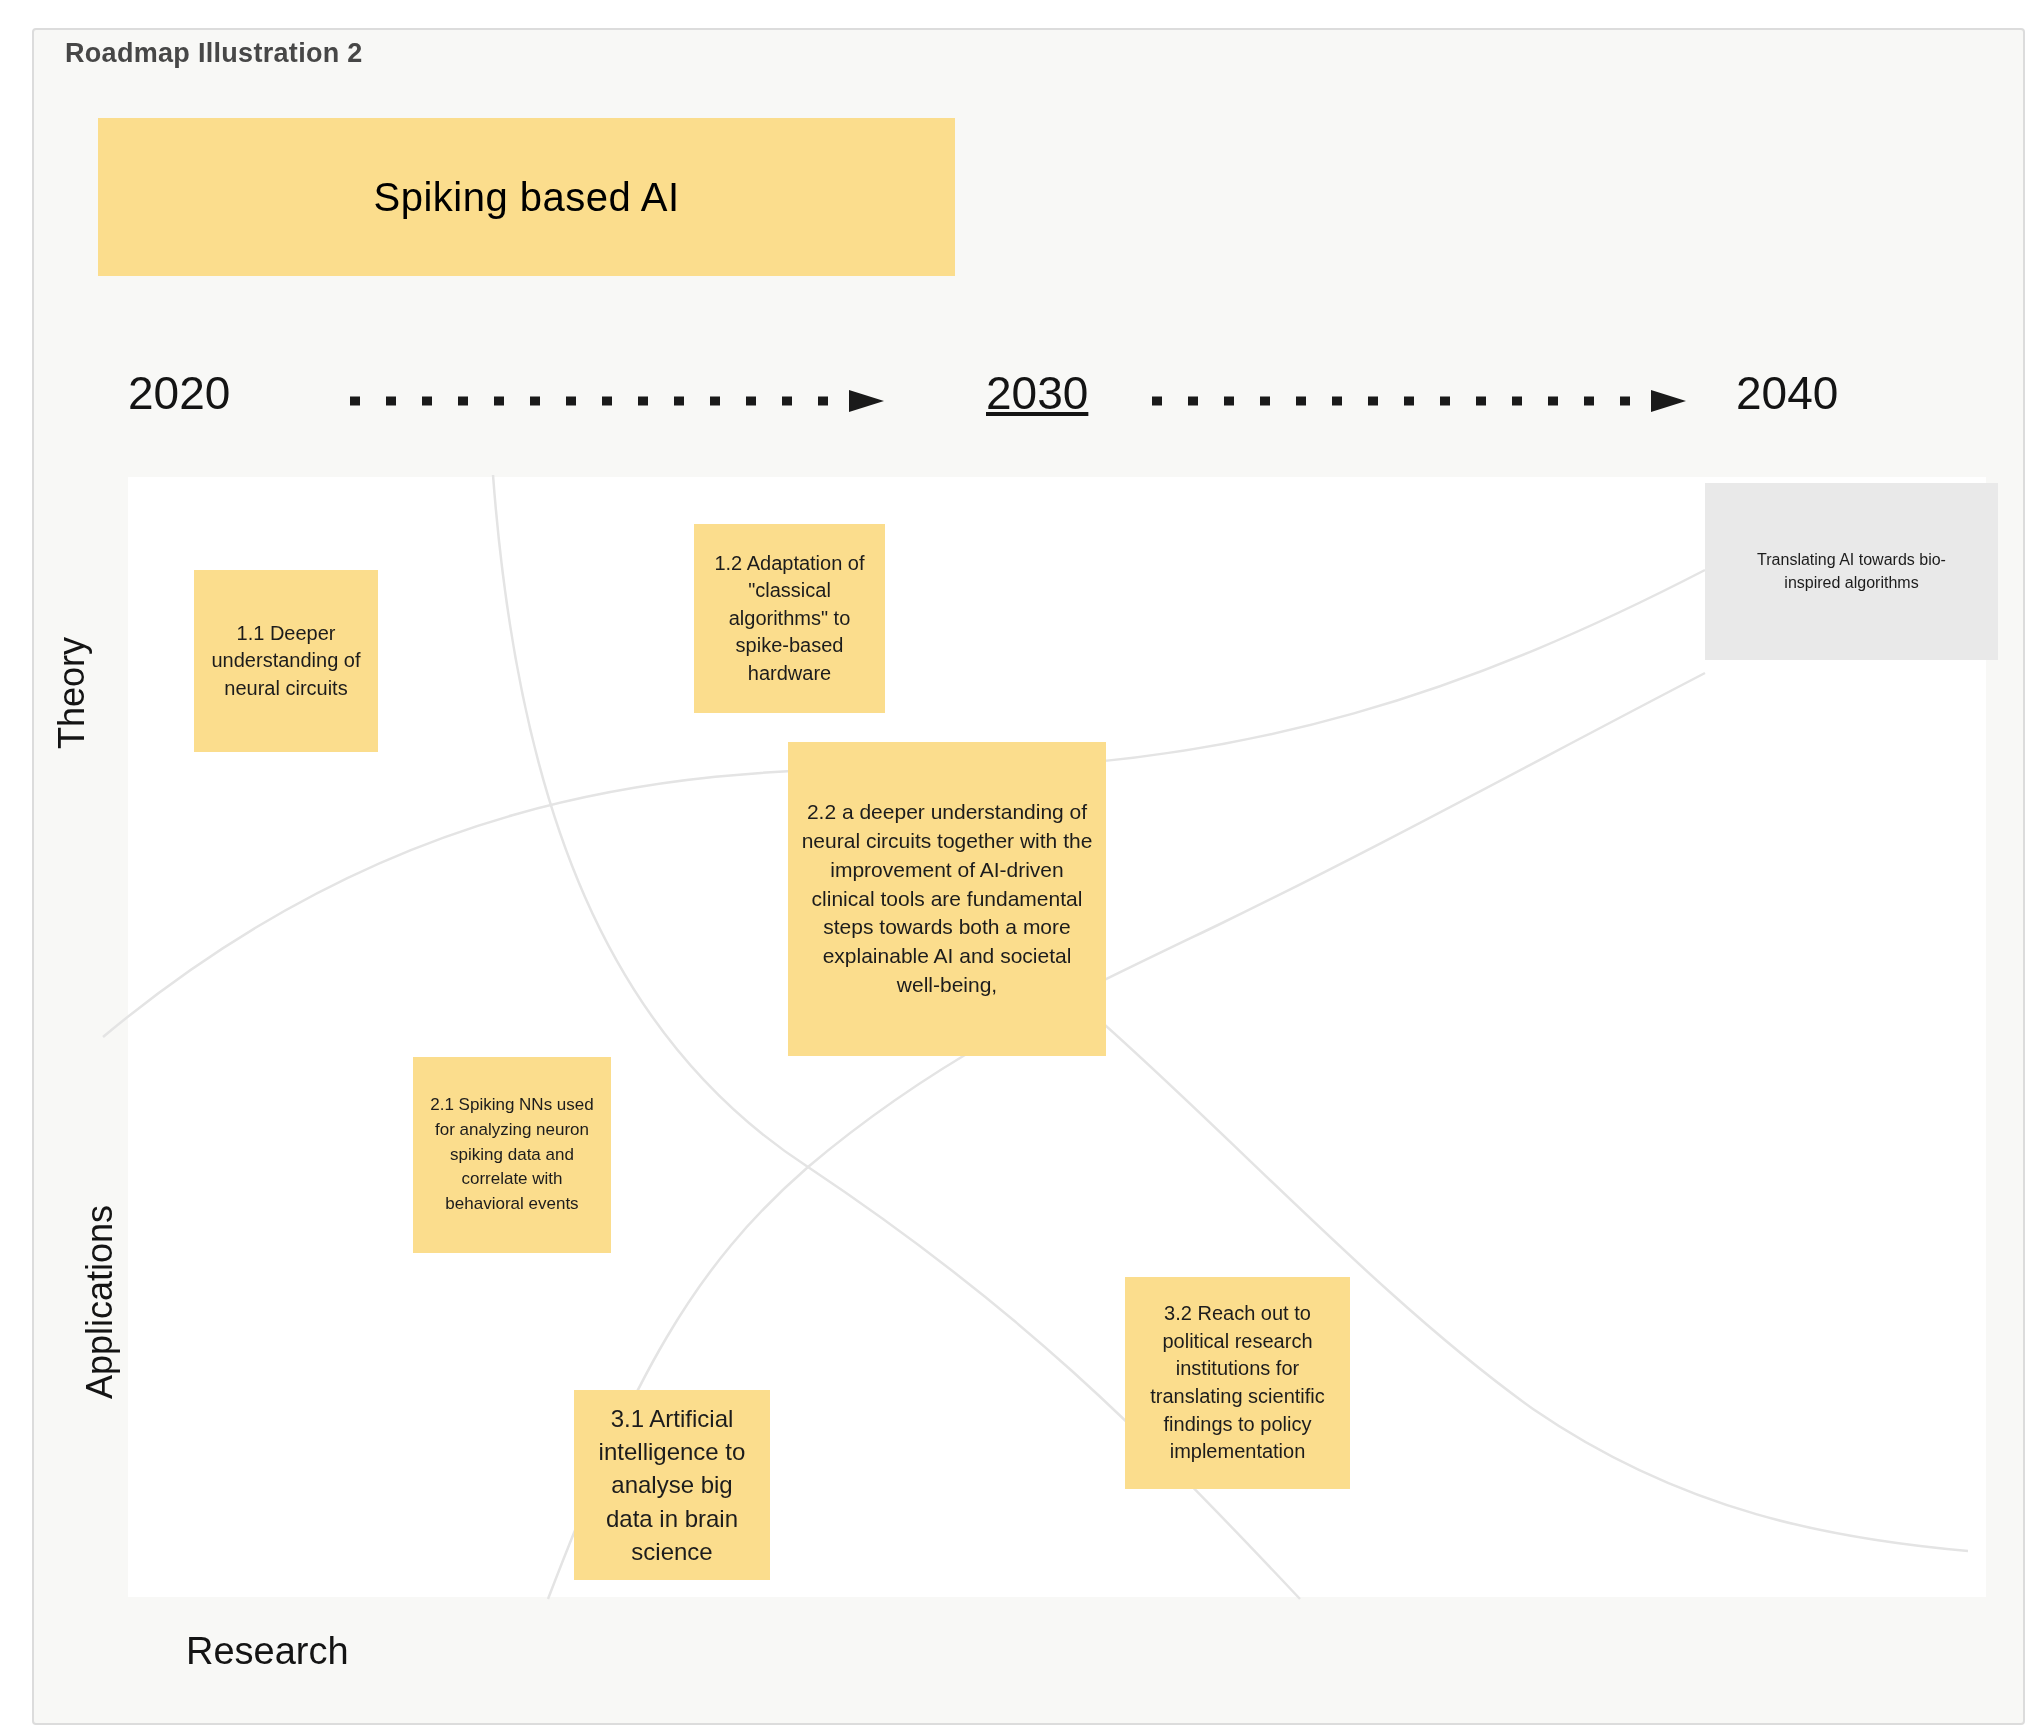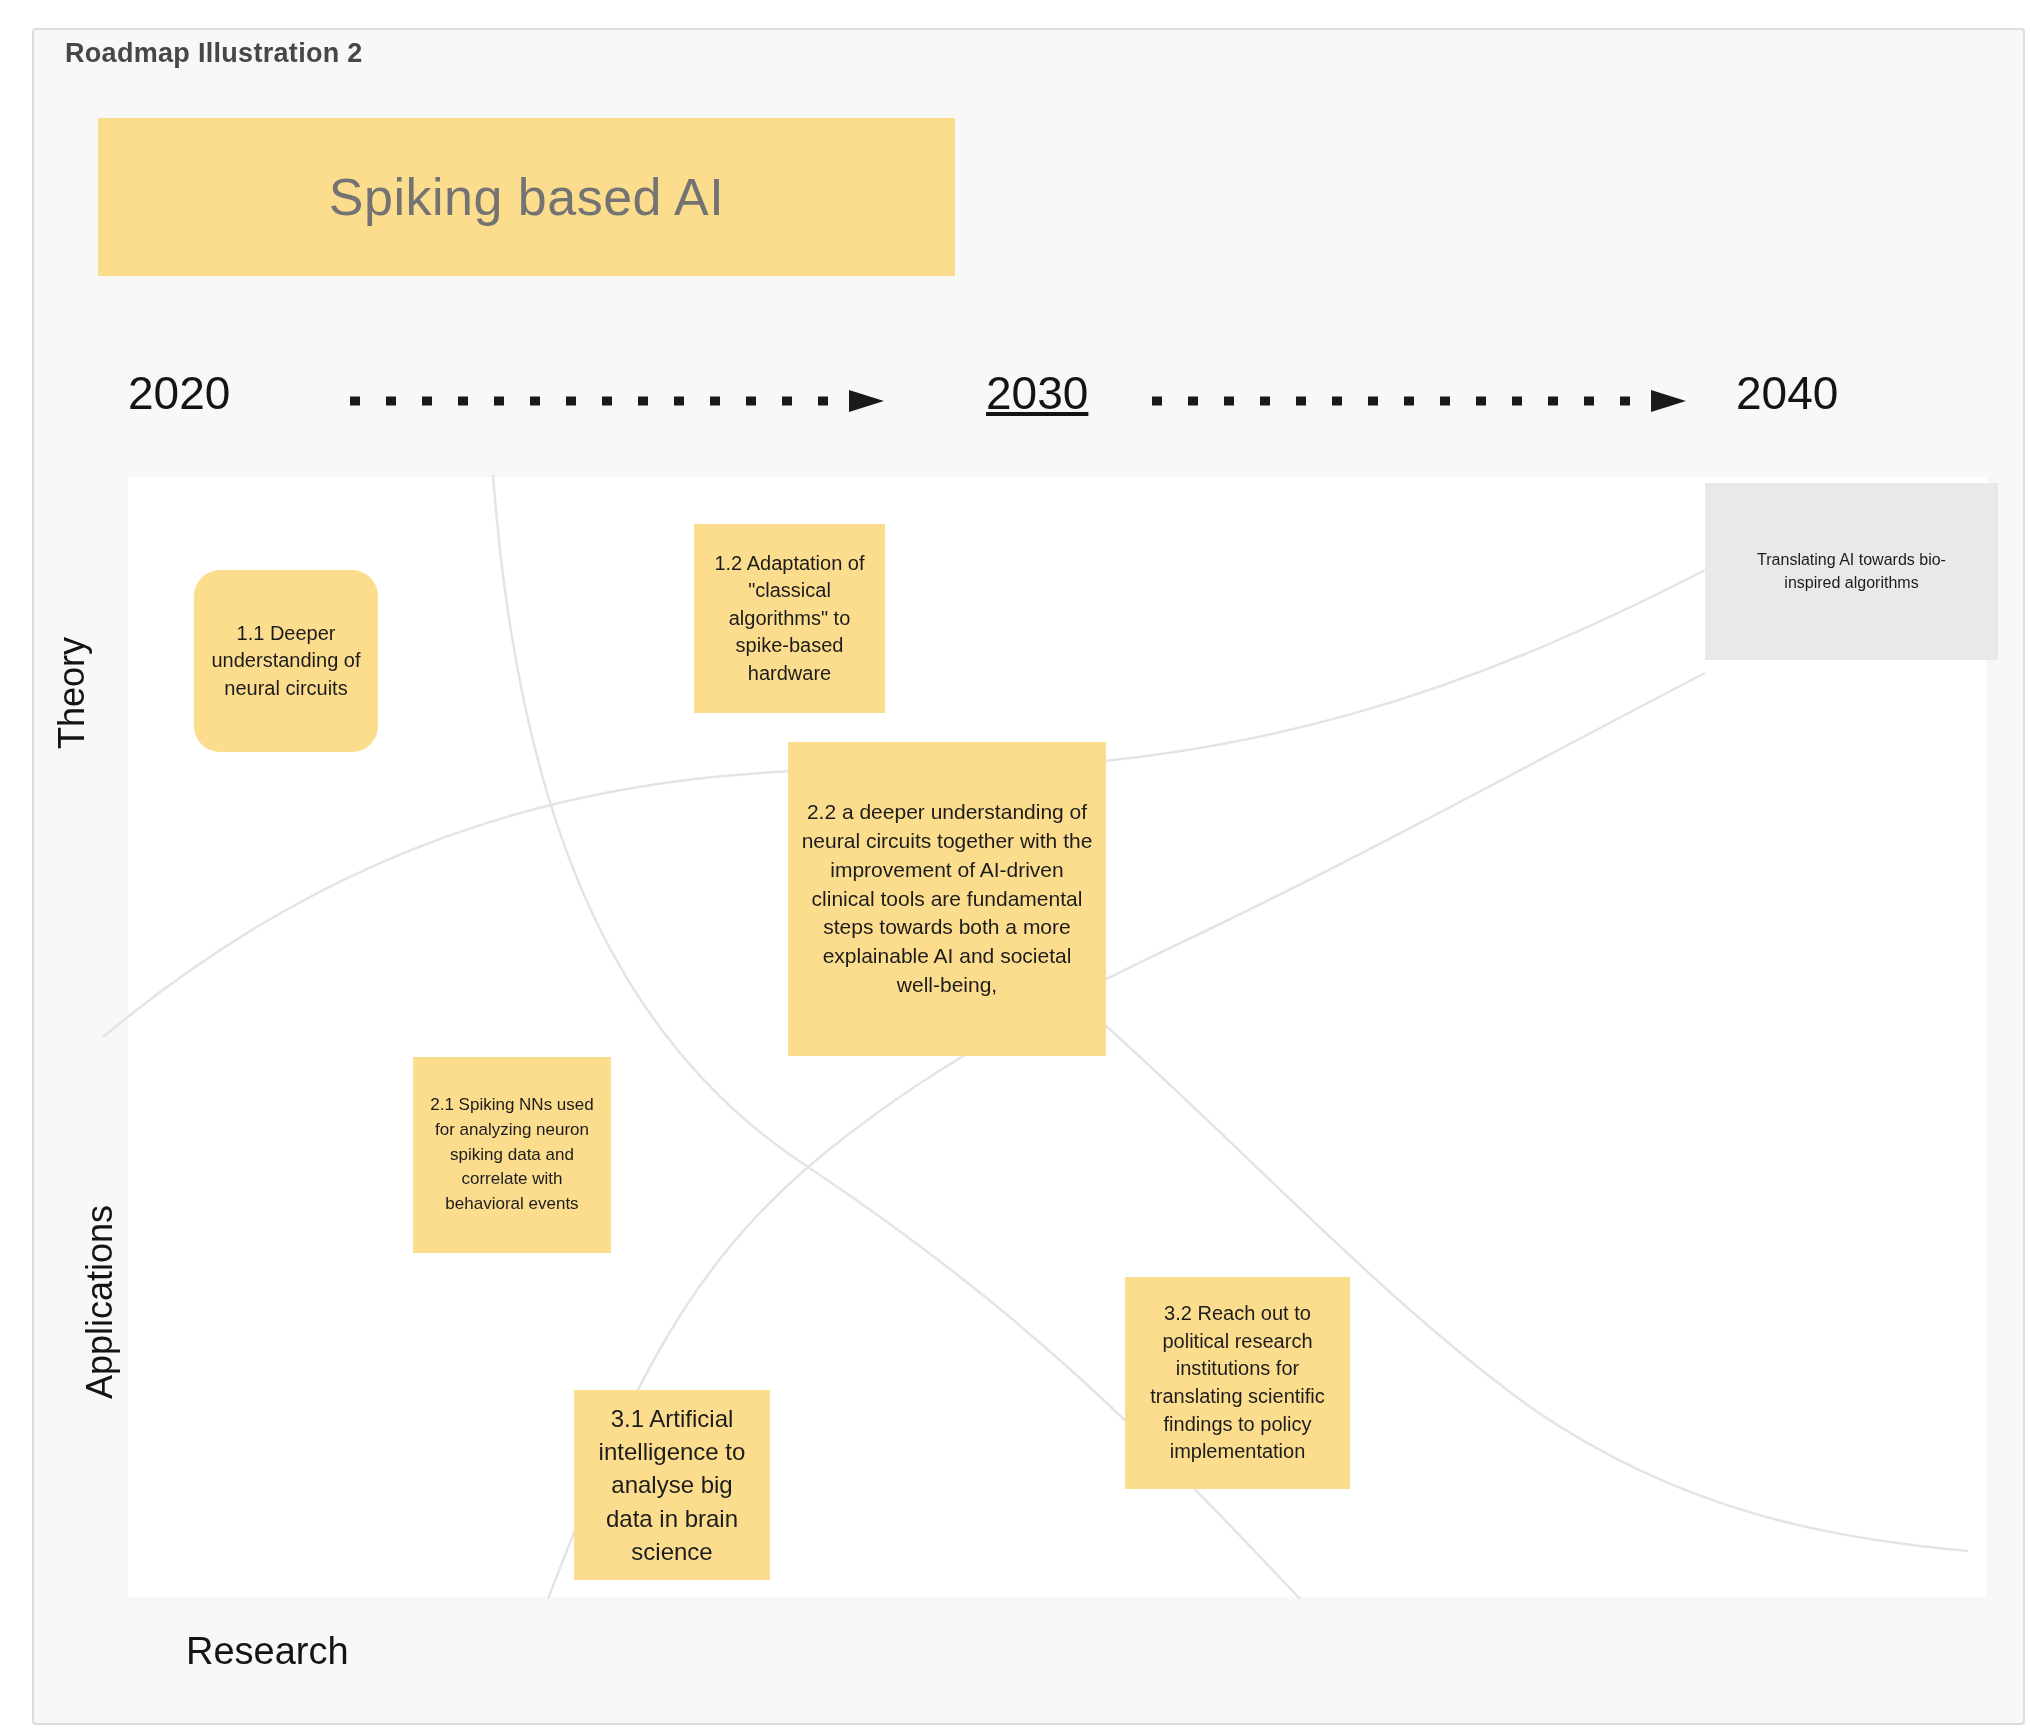--- a/index.html
+++ b/index.html
@@ -21,21 +21,21 @@
   .page-title {
     position:absolute; left:57px; top:38px;
     font-size:27px; font-weight:bold; color:#474747; letter-spacing:.3px;
   }
 
   .banner {
     position:absolute; left:90px; top:118px; width:857px; height:158px;
     background:#fbdd8d;
     display:flex; align-items:center; justify-content:center;
   }
-  .banner-label { font-size:52px; color:#737373; letter-spacing:.5px; }
+  .banner-label { font-size:40px; color:#000000; letter-spacing:.5px; }
 
   .year { position:absolute; top:366px; font-size:46px; color:#141414; }
   #y2020 { left:120px; }
   #y2030 { left:978px;text-decoration:underline; }
   #y2040 { left:1728px; }
 
   .arrow-svg { position:absolute; top:386px; height:30px; }
   #arrow1 { left:336px; width:548px; }
   #arrow2 { left:1138px; width:548px; }
 
@@ -45,21 +45,21 @@
   }
   .curves { position:absolute; left:0; top:0; overflow:visible; }
   .curve { fill:none; stroke:#e4e4e4; stroke-width:2.5; }
 
   .note {
     position:absolute; box-sizing:border-box;
     background:#fbdd8d; color:#1c1c1c;
     display:flex; align-items:center; justify-content:center;
     text-align:center; line-height:1.38; padding:0 12px;
   }
-  .n11 { left:186px;  top:570px;  width:184px; height:182px; font-size:20px;border-radius:26px; }
+  .n11 { left:186px;  top:570px;  width:184px; height:182px; font-size:20px; }
   .n12 { left:686px;  top:524px;  width:191px; height:189px; font-size:20px; }
   .n21 { left:405px;  top:1057px; width:198px; height:196px; font-size:17px; line-height:1.45; }
   .n22 { left:780px;  top:742px;  width:318px; height:314px; font-size:21px; }
   .n31 { left:566px;  top:1390px; width:196px; height:190px; font-size:24px; }
   .n32 { left:1117px; top:1277px; width:225px; height:212px; font-size:20px;justify-content:flex-end; }
   .n33 { left:1218px; top:843px;  width:226px; height:224px; font-size:26px; padding:0 28px; }
   .ngray { left:1697px; top:483px; width:293px; height:177px; font-size:16px; padding:0 44px; background:#e9e9e9; }
 
   .vlabel {
     position:absolute; white-space:nowrap; color:#141414; font-size:36px;

